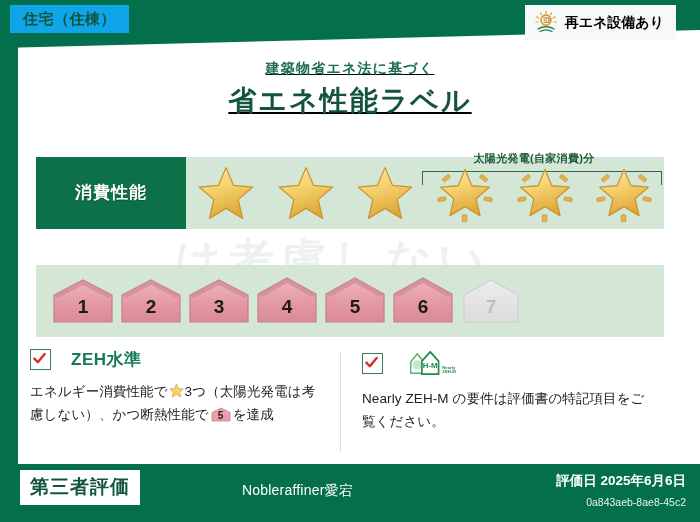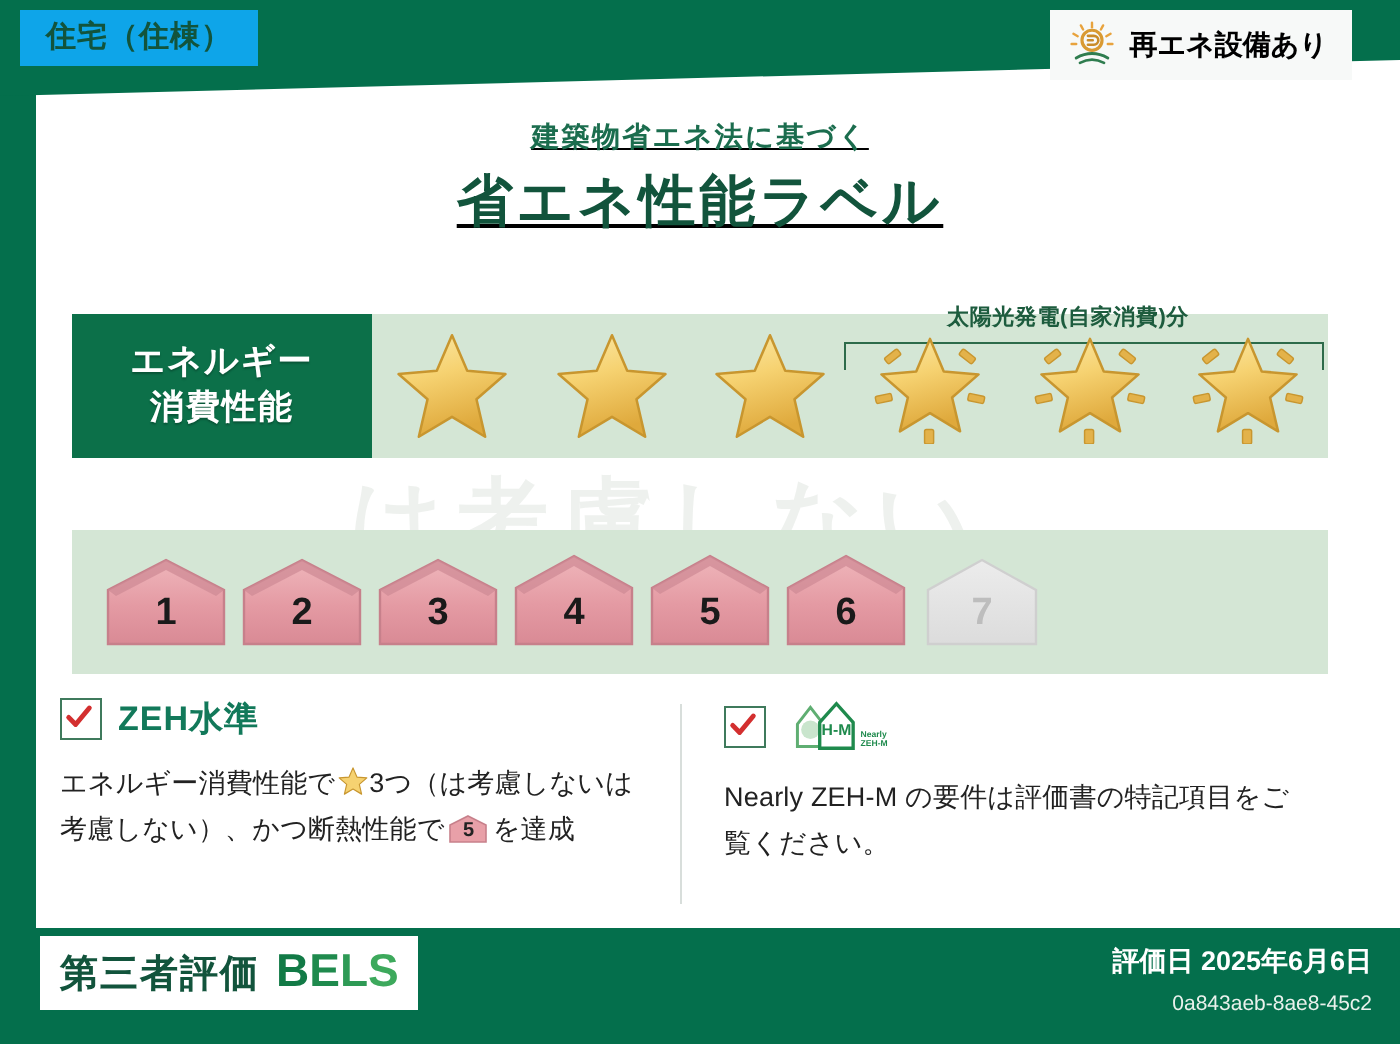--- a/index.html
+++ b/index.html
@@ -139,21 +139,21 @@
     position:absolute;left:30px;top:348px;width:640px;height:108px;
     display:flex;
   }
   .info-col{flex:1;padding-right:12px;position:relative;}
   .info-col.right{padding-left:24px;}
   .info-divider{
     position:absolute;left:340px;top:352px;width:1px;height:100px;
     background:#d8dedb;
   }
   .info-head{
-    display:flex;align-items:center;gap:8px;margin-bottom:9px;
+    display:flex;align-items:center;gap:20px;margin-bottom:9px;
   }
   .chk{
     width:19px;height:19px;flex:0 0 19px;
     border:1.6px solid #3f7a5c;background:#ffffff;
     position:relative;
   }
   .chk svg{position:absolute;left:1px;top:1px;width:15px;height:15px;}
   .info-title{
     font-size:17px;font-weight:bold;color:#12795a;letter-spacing:.5px;
   }
@@ -172,21 +172,21 @@
     font-style:normal;font-size:10px;font-weight:bold;color:#222;
     display:flex;align-items:center;justify-content:center;
     padding-top:2px;box-sizing:border-box;
   }
 
   
   .footer-box{
     position:absolute;left:20px;bottom:17px;
     background:#ffffff;
     padding:4px 10px 5px 10px;
-    display:flex;align-items:baseline;gap:8px;
+    display:flex;align-items:baseline;gap:20px;
   }
   .footer-jp{font-size:19px;font-weight:bold;color:#12543c;letter-spacing:1px;}
   .footer-bels{font-size:23px;font-weight:bold;letter-spacing:0px;}
   .bels-b{color:#127a46;}
   .bels-e{color:#1f8a4d;}
   .bels-l{color:#2e9a55;}
   .bels-s{color:#3da95c;}
   .footer-name{
     position:absolute;left:242px;bottom:22px;
     font-size:14px;color:#ffffff;letter-spacing:.2px;
@@ -234,21 +234,20 @@
 
   <div class="title-wrap">
     <p class="title-sub">建築物省エネ法に基づく</p>
     <p class="title-main">省エネ性能ラベル</p>
   </div>
 
   <div class="watermark">は考慮しない</div>
 
   <div class="row energy">
     <div class="row-label">
-      <span>エネルギー</span>
       <span>消費性能</span>
     </div>
     <div class="row-body">
 
       <div class="pv-bracket"></div>
       <div class="pv-bracket-label">太陽光発電(自家消費)分</div>
 
       <div class="stars">
 
         <div class="star-cell">
@@ -400,21 +399,21 @@
         <span class="chk">
           <svg viewBox="0 0 16 16">
             <path d="M2.5 8.2 L6.2 12 L13.5 3.2" fill="none" stroke="#d32f2f" stroke-width="2.6" stroke-linecap="round" stroke-linejoin="round"></path>
           </svg>
         </span>
         <span class="info-title">ZEH水準</span>
       </div>
       <div class="info-body">
         <span>エネルギー消費性能で</span><svg class="inline-star" viewBox="0 0 64 64">
             <polygon points="32,4 40.4,23.6 61.5,25.4 45.5,39.3 50.3,60 32,49 13.7,60 18.5,39.3 2.5,25.4 23.6,23.6" fill="#f6d271" stroke="#c8962f" stroke-width="2.5" stroke-linejoin="round"></polygon>
-          </svg><span>3つ（は考慮しない</span><span>は考慮しない）、かつ断熱性能で</span><span class="inline-house"><svg viewBox="0 0 20 15">
+          </svg><span>3つ（太陽光発電</span><span>は考慮しない）、かつ断熱性能で</span><span class="inline-house"><svg viewBox="0 0 20 15">
               <polygon points="10,1 19,5.5 19,14 1,14 1,5.5" fill="#e8a0a8" stroke="#c7808b" stroke-width="0.8"></polygon>
             </svg><i>5</i></span><span>を達成</span>
       </div>
     </div>
 
     <div class="info-col right">
       <div class="info-head">
         <span class="chk">
           <svg viewBox="0 0 16 16">
             <path d="M2.5 8.2 L6.2 12 L13.5 3.2" fill="none" stroke="#d32f2f" stroke-width="2.6" stroke-linecap="round" stroke-linejoin="round"></path>
@@ -428,18 +427,18 @@
           <text x="38" y="22" font-family="Liberation Sans, sans-serif" font-size="4.6" font-weight="bold" fill="#1f8a4d">Nearly</text>
           <text x="38" y="27" font-family="Liberation Sans, sans-serif" font-size="4.6" font-weight="bold" fill="#1f8a4d">ZEH-M</text>
         </svg>
       </div>
       <div class="info-body">Nearly ZEH-M の要件は評価書の特記項目をご覧ください。</div>
     </div>
   </div>
 
   <div class="footer-box">
     <span class="footer-jp">第三者評価</span>
-    <span class="footer-bels"><span class="bels-b">B</span><span class="bels-e">E</span><span class="bels-l">L</span><span class="bels-s">S</span></span>
-  </div>
+  </div>
+  <div class="footer-name">Nobleraffiner愛宕</div>
   <div class="footer-date">評価日 2025年6月6日</div>
   <div class="footer-id">0a843aeb-8ae8-45c2</div>
 
 </div>
 
 </body></html>

